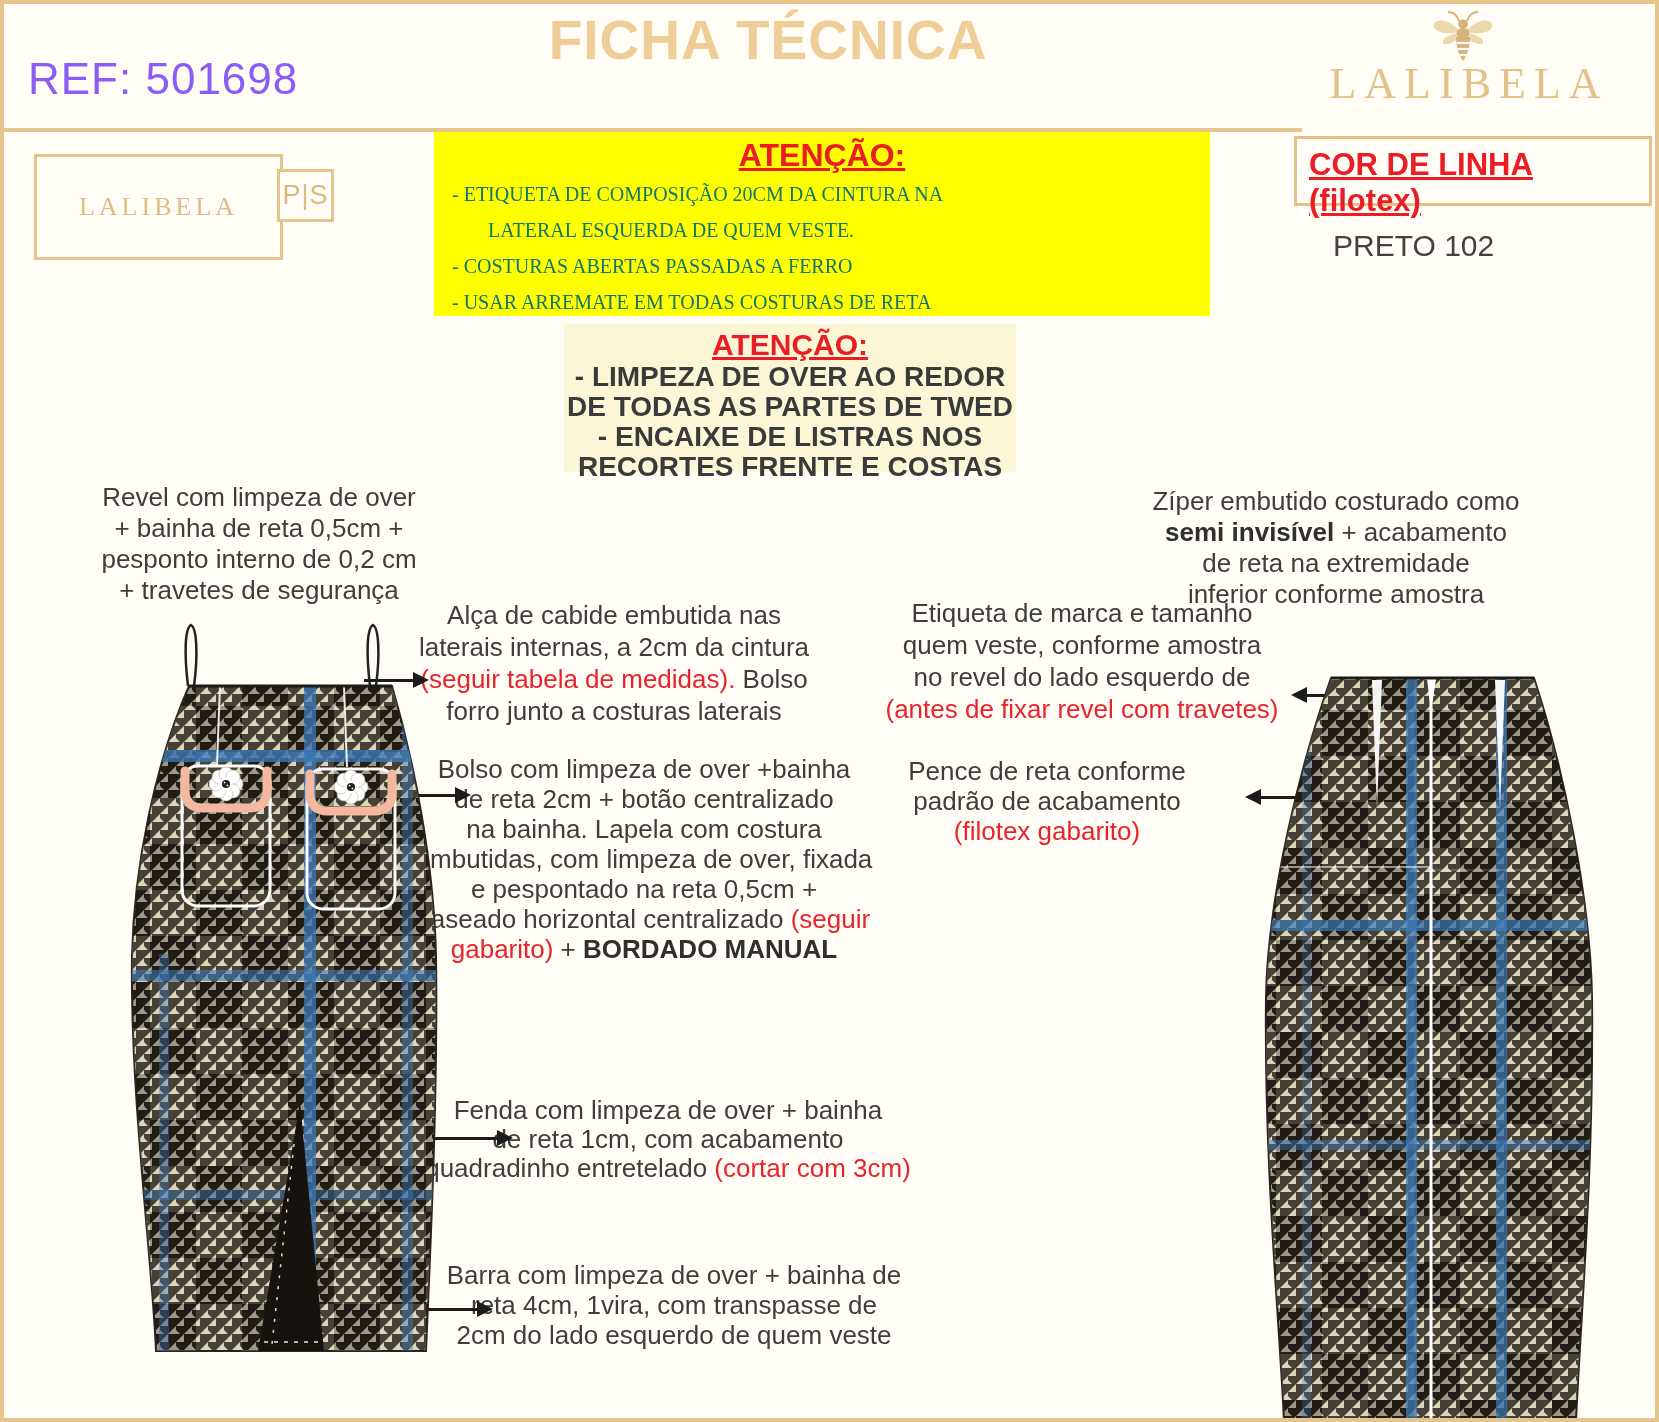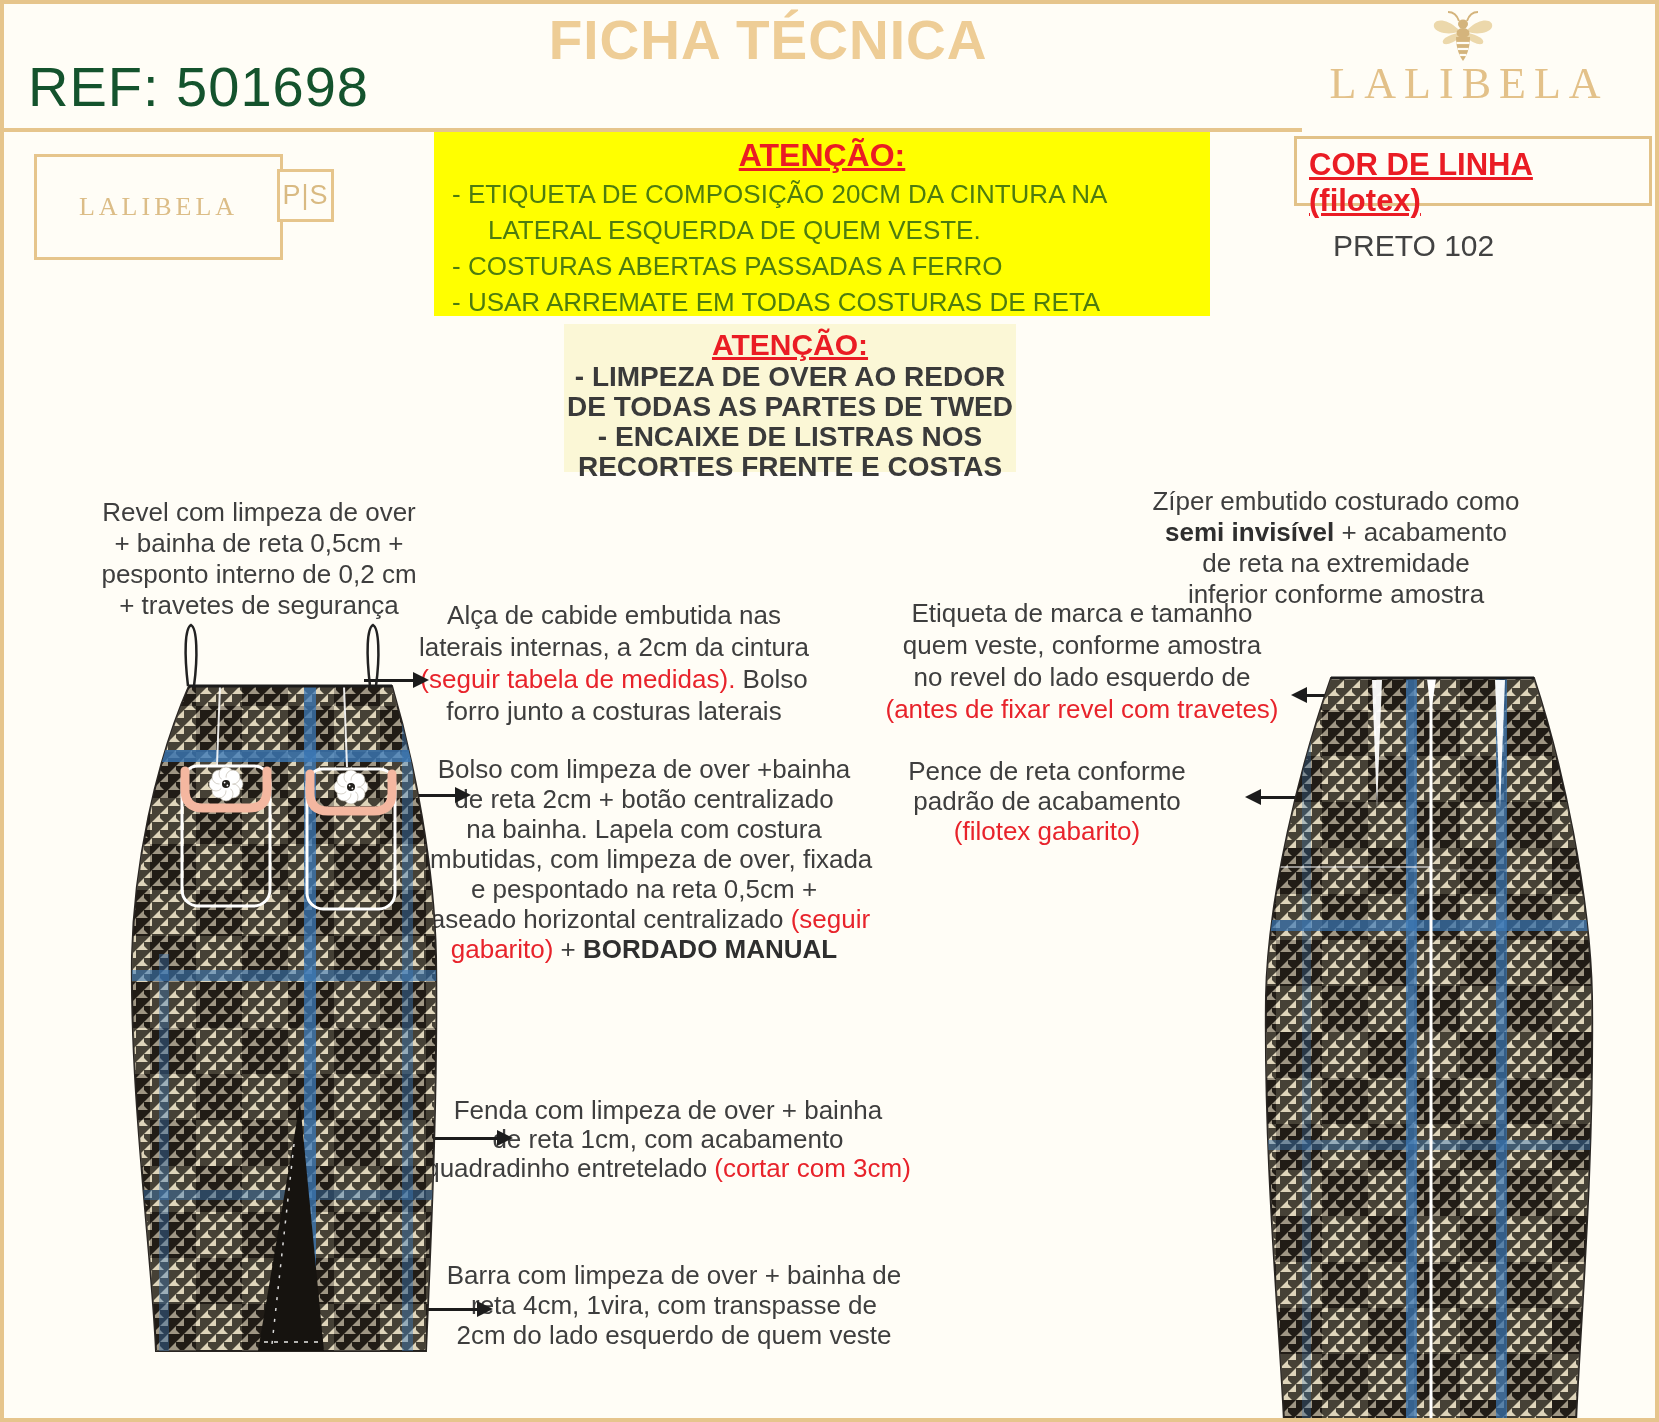--- a/index.html
+++ b/index.html
@@ -1,42 +1,42 @@
 <!DOCTYPE html>
 <html><head>
 <meta charset="utf-8">
 <style>
   html,body{margin:0;padding:0;background:#ffffff;font-family:"Liberation Sans",sans-serif;}
   #sheet{position:relative;width:1659px;height:1422px;background:#fffdf6;border:4px solid #e6c58c;box-sizing:border-box;overflow:hidden;}
   .abs{position:absolute;}
-  #ref-label{left:24px;top:50px;font-size:56px;letter-spacing:1px;color:#14532d;}
+  #ref-label{left:24px;top:50px;font-size:44px;letter-spacing:1px;color:#8b5cf6;}
   #page-title{left:434px;top:4px;width:660px;text-align:center;font-size:55px;font-weight:bold;color:#eecd96;letter-spacing:1px;}
   #brand-logo{left:1300px;top:54px;width:330px;text-align:center;font-family:"Liberation Serif",serif;font-size:44px;letter-spacing:8px;color:#e3c189;}
   #header-divider{left:0;top:124px;width:1298px;height:4px;background:#e6c58c;}
   #brand-box{left:30px;top:150px;width:243px;height:100px;border:3px solid #e6c58c;display:flex;align-items:center;justify-content:center;}
   #brand-box-logo{font-family:"Liberation Serif",serif;font-size:26px;letter-spacing:4px;color:#dcbd87;}
   #size-tag-box{left:273px;top:165px;width:57px;height:53px;border:3px solid #e6c58c;display:flex;align-items:center;justify-content:center;box-sizing:border-box;background:#fffdf6;}
   #size-tag{font-size:27px;color:#d9ba82;letter-spacing:1px;}
   
   #attention1{left:430px;top:128px;width:776px;height:184px;background:#ffff00;box-sizing:border-box;padding-top:5px;}
   #attention1 .att-title{text-align:center;font-size:32px;font-weight:bold;color:#ea1c24;text-decoration:underline;margin-bottom:2px;}
-  #attention1 .line{font-size:26px;color:#4d7c0f;line-height:36px;padding-left:18px;white-space:nowrap;}
+  #attention1 .line{font-size:20px;color:#0f766e;line-height:36px;padding-left:18px;white-space:nowrap;font-family:Liberation Serif, serif;}
   #attention1 .line.indent{padding-left:54px;}
   #thread-box{left:1290px;top:132px;width:358px;height:70px;border:3px solid #e2c288;box-sizing:border-box;background:#fffdf6;}
   #thread-title{margin:8px 0 0 12px;font-size:31px;font-weight:bold;color:#ea1c24;text-decoration:underline;}
   #thread-value{margin:10px 0 0 36px;font-size:30px;color:#424242;}
   #attention2{left:560px;top:320px;width:452px;height:148px;background:#fbf7d6;text-align:center;box-sizing:border-box;padding-top:4px;}
   #attention2 .att-title{font-size:30px;font-weight:bold;color:#ea1c24;text-decoration:underline;}
   #attention2 .line{font-size:28px;font-weight:bold;color:#3a3a3a;line-height:30px;white-space:nowrap;}
   
   .ann{position:absolute;font-size:26px;color:#3e3e3e;text-align:center;}
   .ann div{white-space:nowrap;}
   .red{color:#e8232b;}
   .ann b{color:#2f2f2f;}
-  #note-revel{left:70px;top:478px;width:370px;line-height:31px;margin-top:15px;}
+  #note-revel{left:70px;top:478px;width:370px;line-height:31px;}
   #note-ziper{left:1148px;top:482px;width:368px;line-height:31px;}
   #note-alca{left:398px;top:595px;width:424px;line-height:32px;}
   #note-etiqueta{left:856px;top:593px;width:444px;line-height:32px;}
   #note-bolso{left:398px;top:750px;width:484px;line-height:30px;}
   #note-pence{left:890px;top:752px;width:306px;line-height:30px;}
   #note-fenda{left:408px;top:1092px;width:512px;line-height:29px;}
   #note-barra{left:420px;top:1256px;width:500px;line-height:30px;}
   
   .arrow{position:absolute;height:3px;background:#1c1c1c;}
   .arrow-r::after{content:"";position:absolute;right:-15px;top:-7px;width:0;height:0;

